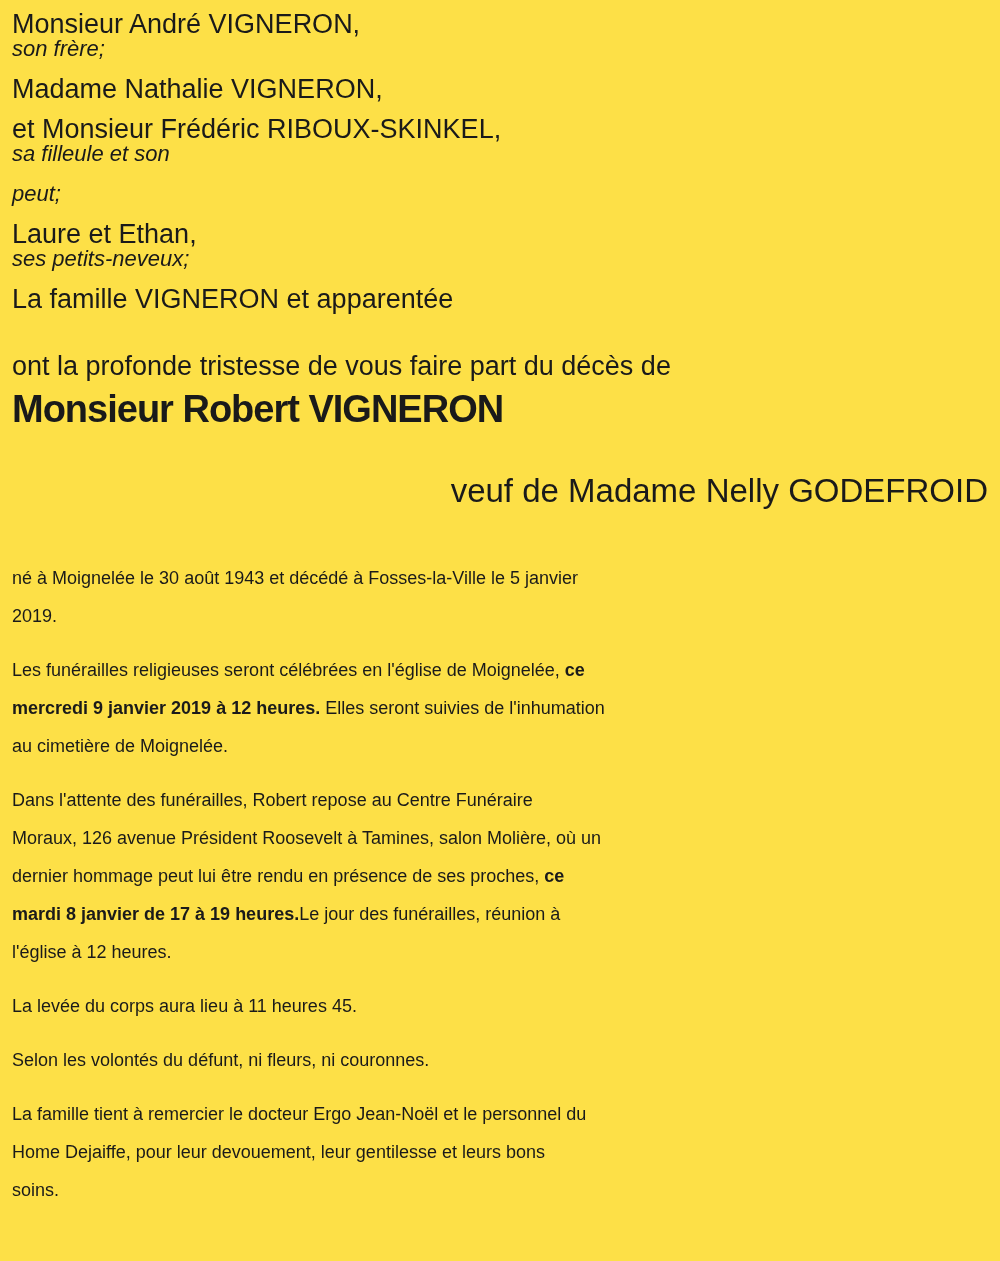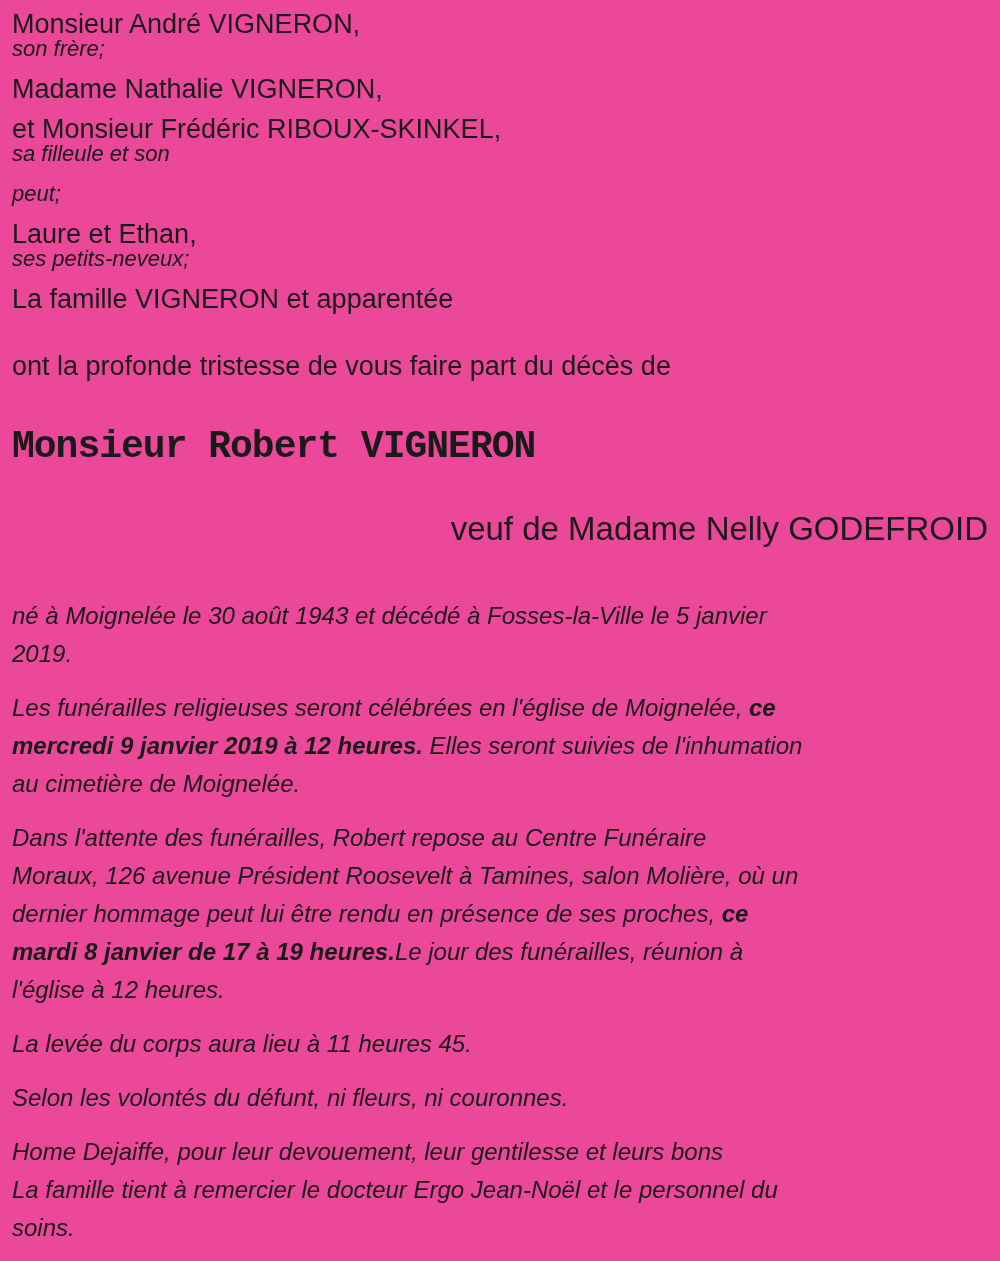--- a/index.html
+++ b/index.html
@@ -1,21 +1,21 @@
 <!DOCTYPE html>
 <html lang="fr"><head>
 <meta charset="utf-8">
 <style>
   * { margin: 0; padding: 0; box-sizing: border-box; }
   html, body { background: #ffffff; }
   .page {
     position: relative;
     width: 1000px;
     height: 1261px;
-    background: #ec4899;
+    background: #fde047;
     color: #1a1a1a;
     font-family: "Liberation Sans", sans-serif;
     padding: 4px 12px 0 12px;
     overflow: hidden;
   }
   
   .name-line {
     font-size: 27px;
     line-height: 40px;
     white-space: nowrap;
@@ -28,42 +28,39 @@
   }
   
   .intro {
     margin-top: 28px;
     font-size: 27px;
     line-height: 38px;
     white-space: nowrap;
   }
   
   .deceased {
-    margin-top: 38px;
     font-size: 38px;
     line-height: 48px;
     font-weight: 700;
     letter-spacing: -1px;
     white-space: nowrap;
-    font-family: Liberation Mono, monospace;
   }
   
   .sub {
     margin-top: 39px;
     font-size: 33px;
     line-height: 38px;
     white-space: nowrap;
     text-align: right;
   }
   
   .para {
     margin-top: 16px;
-    font-size: 24px;
+    font-size: 18px;
     line-height: 38px;
-    font-style: italic;
   }
   .para-first { margin-top: 49px; }
   .line { white-space: nowrap; }
   .run-bold { font-weight: 700; }
 </style>
 </head>
 <body>
 
 <main class="page">
 
@@ -150,23 +147,23 @@
   </div>
 
   <div class="para">
     <div class="line">
       <span>Selon les volontés du défunt, ni fleurs, ni couronnes.</span>
     </div>
   </div>
 
   <div class="para">
     <div class="line">
-      <span>Home Dejaiffe, pour leur devouement, leur gentilesse et leurs bons</span>
+      <span>La famille tient à remercier le docteur Ergo Jean-Noël et le personnel du</span>
     </div>
     <div class="line">
-      <span>La famille tient à remercier le docteur Ergo Jean-Noël et le personnel du</span>
+      <span>Home Dejaiffe, pour leur devouement, leur gentilesse et leurs bons</span>
     </div>
     <div class="line">
       <span>soins.</span>
     </div>
   </div>
 
 </main>
 
 </body></html>

